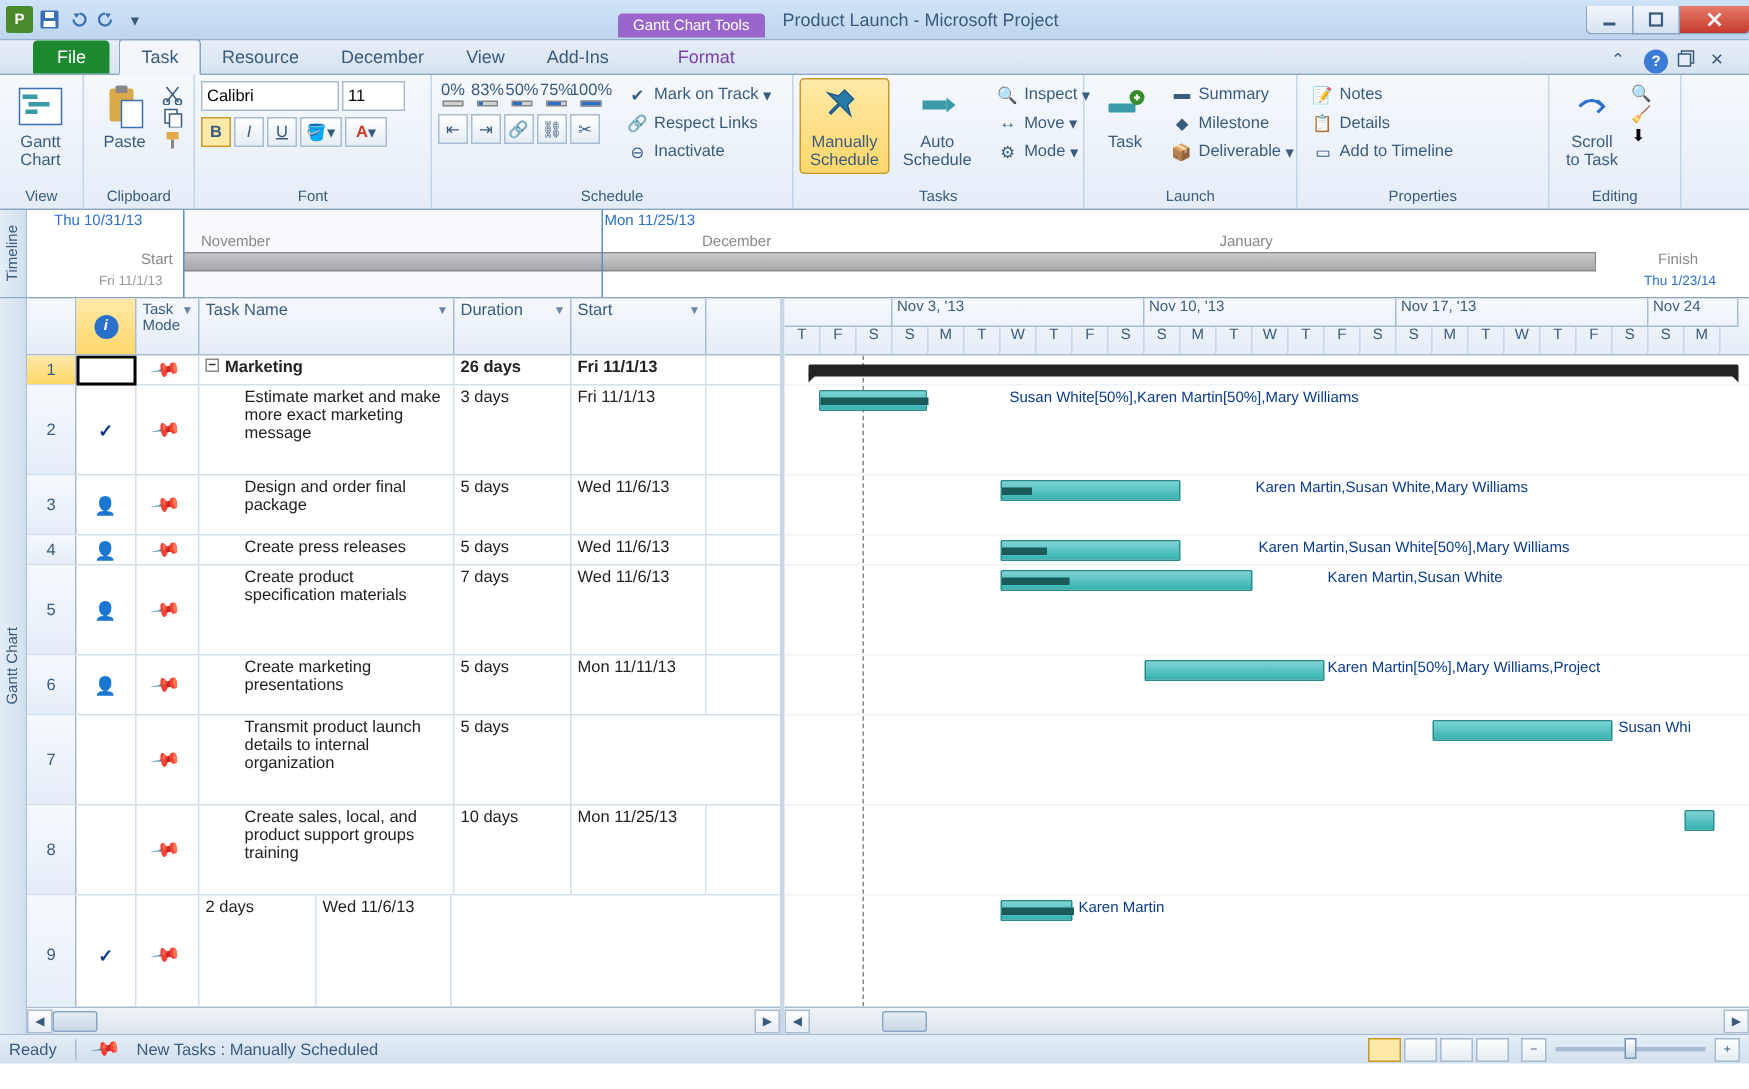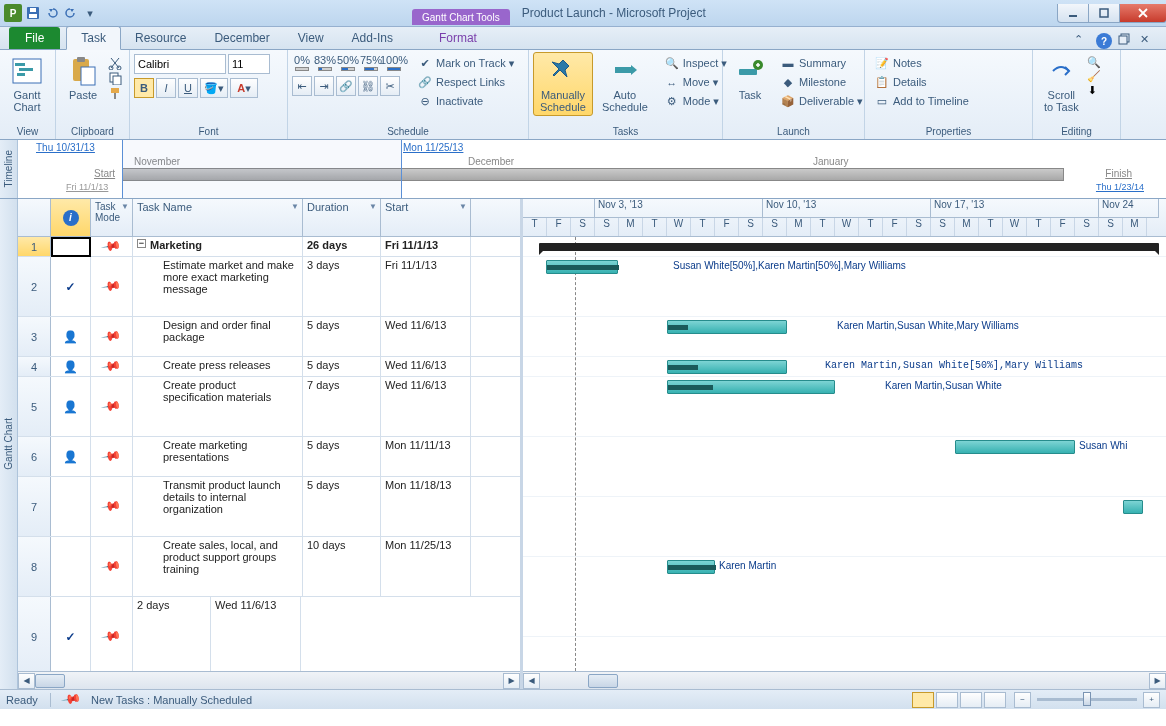--- a/index.html
+++ b/index.html
@@ -12,21 +12,21 @@
 .qat .proj-ico { width:18px; height:18px; background:#4a8a2c; color:#fff; font-weight:bold; font-size:10px; border-radius:2px; display:flex; align-items:center; justify-content:center; }
 .title-center { flex:1; display:flex; align-items:center; }
 .tool-tab { background:#9966cc; color:#fff; padding:3px 10px 2px; font-size:10px; border-radius:3px 3px 0 0; margin-left:310px; position:relative; top:4px; }
 .title-text { color:#3b5b7c; font-size:12px; margin-left:12px; }
 .win-btns { display:flex; }
 .win-btn { width:32px; height:19px; display:flex; align-items:center; justify-content:center; background:linear-gradient(#f2f6fb,#d5e2f0); border:1px solid #8aa6c5; border-top:none; margin-right:-1px; color:#3b5b7c; }
 .win-btn.close { background:linear-gradient(#e67a6b,#c73b2c); color:#fff; width:48px; border-radius:0 0 4px 0; }
 .win-btn.min { border-radius:0 0 0 4px; }
 
 
-.ribbontabs { height:23px; background:linear-gradient(#e6eef7,#d6e3f0); display:flex; align-items:flex-end; border-bottom:1px solid #8aa6c5; padding-left:9px; }
+.ribbontabs { height:23px; background:linear-gradient(#e6eef7,#d6e3f0); display:flex; align-items:flex-end; border-bottom:1px solid #8aa6c5; padding-left:22px; }
 .file-tab { background:#1c8930; color:#fff; padding:4px 16px; border-radius:3px 3px 0 0; font-size:12px; margin-right:6px; }
 .rtab { padding:4px 14px; color:#3b5b7c; font-size:12px; cursor:pointer; }
 .rtab.active { background:#f2f6fb; border:1px solid #8aa6c5; border-bottom:1px solid #f2f6fb; border-radius:3px 3px 0 0; position:relative; top:1px; }
 .rtab.purple { color:#7a3fab; }
 .rtab-right { margin-left:auto; display:flex; align-items:center; gap:6px; padding-right:10px; }
 .rtab-right .ico { width:16px; height:16px; color:#3b5b7c; }
 .help-ico { width:16px; height:16px; background:#3b7bd6; color:#fff; border-radius:50%; display:flex; align-items:center; justify-content:center; font-weight:bold; font-size:10px; }
 
 
 .ribbon { height:90px; background:linear-gradient(#f5f9fd,#e4edf7); display:flex; border-bottom:1px solid #8aa6c5; }
@@ -45,21 +45,21 @@
 .fmt-btn.active { background:#ffe9a8; border-color:#c79a2b; }
 .pct-btn { width:20px; height:18px; display:flex; flex-direction:column; align-items:center; justify-content:center; font-size:7px; line-height:1; color:#3b5b7c; cursor:pointer; }
 .pct-btn .bar { width:14px; height:4px; background:#d0d0d0; border:1px solid #888; margin-top:1px; }
 .pct-btn .bar.fill { background:linear-gradient(90deg,#2a6fc9 50%,#d0d0d0 50%); }
 
 
 .timeline-wrap { display:flex; border-bottom:1px solid #8aa6c5; }
 .timeline-handle { width:18px; background:linear-gradient(90deg,#e4edf7,#d2e0ee); border-right:1px solid #aec4db; display:flex; align-items:center; justify-content:center; }
 .timeline-handle span { writing-mode:vertical-rl; transform:rotate(180deg); color:#3b5b7c; font-size:10px; }
 .timeline { flex:1; height:58px; position:relative; background:#fff; }
-.tl-date { position:absolute; font-size:10px; color:#2a6fc9;text-decoration:underline; }
+.tl-date { position:absolute; font-size:10px; color:#2a6fc9; }
 .tl-month { position:absolute; font-size:10px; color:#888; }
 .tl-bar { position:absolute; background:linear-gradient(#cacaca,#a8a8a8); border:1px solid #888; }
 .tl-sel { position:absolute; border-left:1px solid #5a8fd6; border-right:1px solid #5a8fd6; background:rgba(90,143,214,0.05); top:0; height:100%; }
 
 
 .mainwrap { display:flex; height:490px; }
 .vhandle { width:18px; background:linear-gradient(90deg,#e4edf7,#d2e0ee); border-right:1px solid #aec4db; display:flex; align-items:center; justify-content:center; }
 .vhandle span { writing-mode:vertical-rl; transform:rotate(180deg); color:#3b5b7c; font-size:10px; }
 .leftpane { width:505px; display:flex; flex-direction:column; border-right:3px solid #c8d6e6; overflow:hidden; }
 .rightpane { flex:1; display:flex; flex-direction:column; overflow:hidden; position:relative; }
@@ -559,21 +559,20 @@
         <div class="row" style="height: 60px;">
           <div class="cell rownum">7</div>
           <div class="cell infocell"></div>
           <div class="cell modecell">
             <span class="pin-ico">📌</span>
           </div>
           <div class="cell namecell">
             <span style="padding-left:26px">Transmit product launch details to internal organization</span>
           </div>
           <div class="cell durcell">5 days</div>
-          <div class="cell startcell">Mon 11/18/13</div>
         </div>
         <div class="row" style="height: 60px;">
           <div class="cell rownum">8</div>
           <div class="cell infocell"></div>
           <div class="cell modecell">
             <span class="pin-ico">📌</span>
           </div>
           <div class="cell namecell">
             <span style="padding-left:26px">Create sales, local, and product support groups training</span>
           </div>
@@ -653,27 +652,31 @@
         <div class="ganttrow" style="height: 40px;">
           <div class="gbar" style="left: 144px; width: 120px;">
             <div class="prog" style="width: 20px;"></div>
           </div>
           <div class="gres" style="left: 314px;">Karen Martin,Susan White,Mary Williams</div>
         </div>
         <div class="ganttrow" style="height: 20px;">
           <div class="gbar" style="left: 144px; width: 120px;">
             <div class="prog" style="width: 30px;"></div>
           </div>
-          <div class="gres" style="left: 302px; font-family: Liberation Mono, monospace;">Karen Martin,Susan White[50%],Mary Williams</div>
+          <div class="gres" style="left: 316px;">Karen Martin,Susan White[50%],Mary Williams</div>
         </div>
         <div class="ganttrow" style="height: 60px;">
           <div class="gbar" style="left: 144px; width: 168px;">
             <div class="prog" style="width: 45px;"></div>
           </div>
           <div class="gres" style="left: 362px;">Karen Martin,Susan White</div>
+        </div>
+        <div class="ganttrow" style="height: 40px;">
+          <div class="gbar" style="left: 240px; width: 120px;"></div>
+          <div class="gres" style="left: 362px;">Karen Martin[50%],Mary Williams,Project</div>
         </div>
         <div class="ganttrow" style="height: 60px;">
           <div class="gbar" style="left: 432px; width: 120px;"></div>
           <div class="gres" style="left: 556px;">Susan Whi</div>
         </div>
         <div class="ganttrow" style="height: 60px;">
           <div class="gbar" style="left: 600px; width: 20px;"></div>
         </div>
         <div class="ganttrow" style="height: 80px;">
           <div class="gbar" style="left: 144px; width: 48px;">

